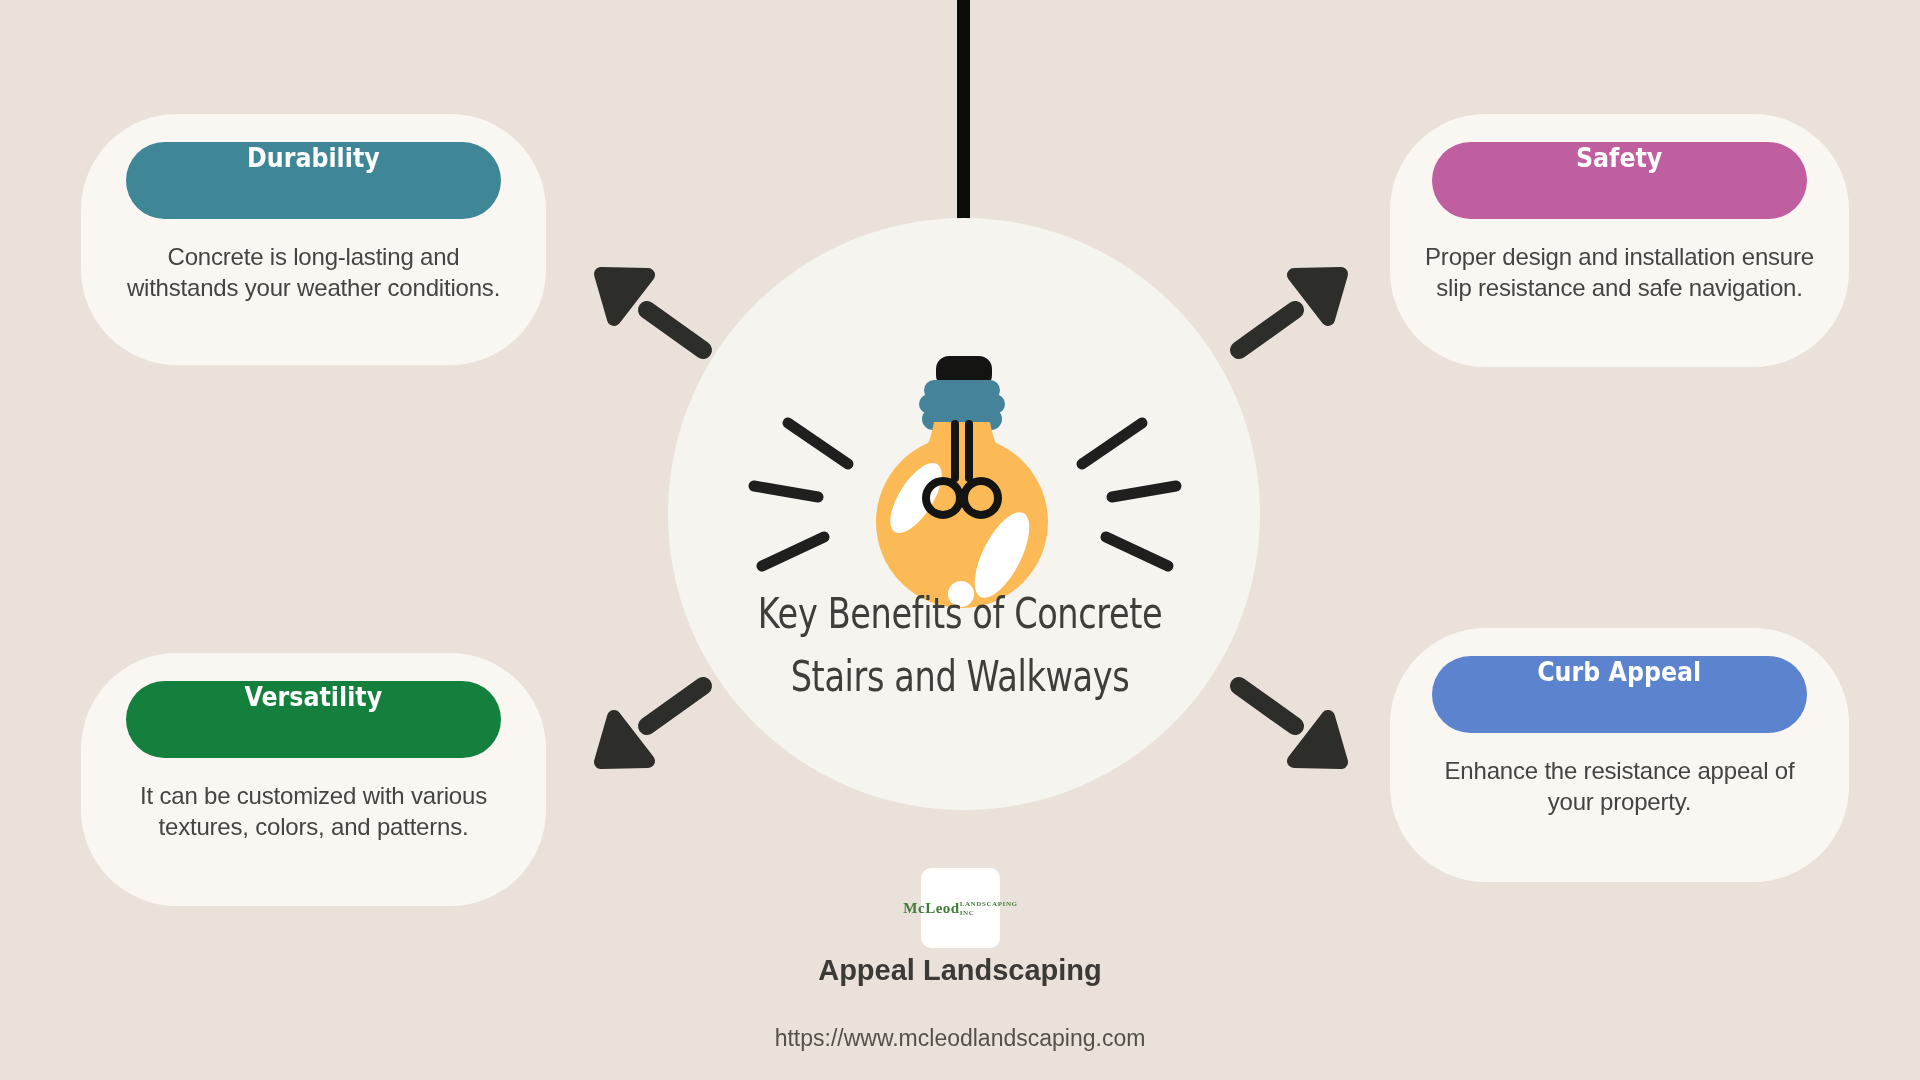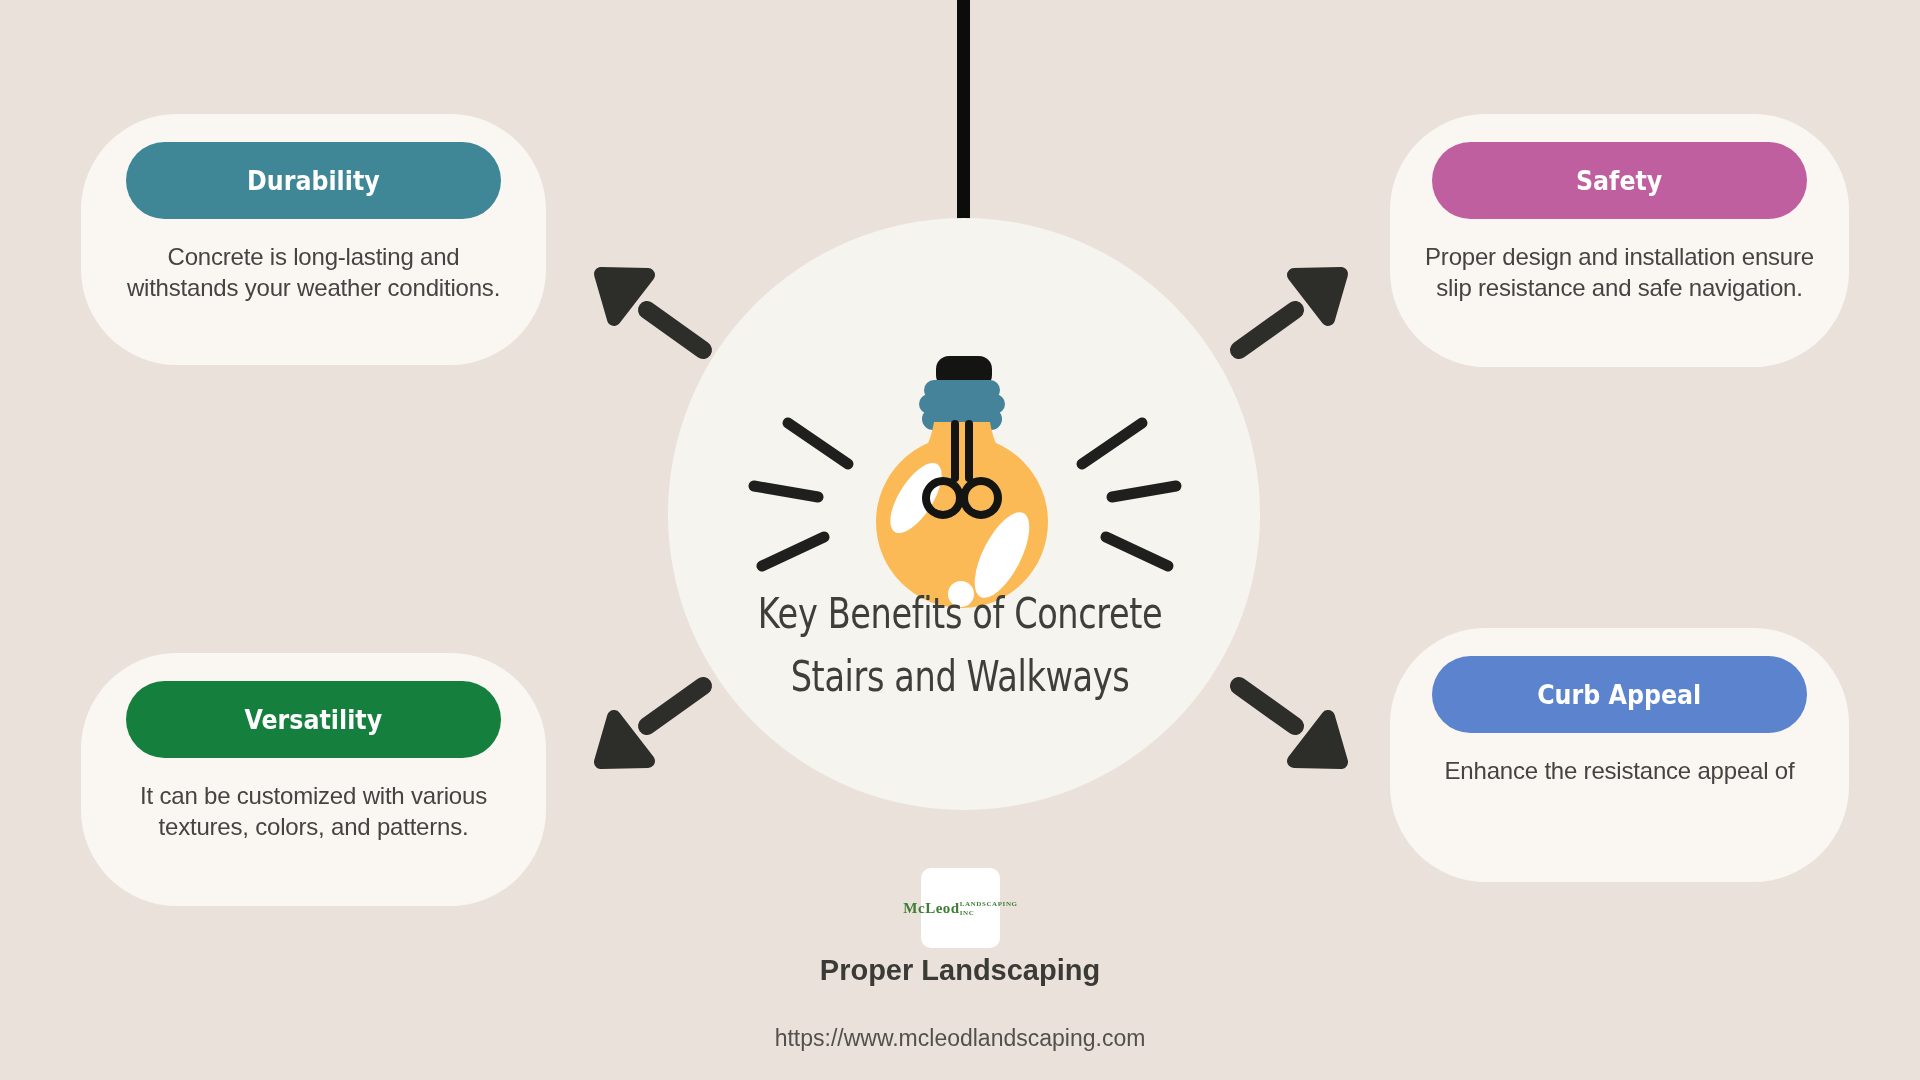--- a/index.html
+++ b/index.html
@@ -31,21 +31,21 @@
     position:absolute; background:#FAF7F3; border-radius:96px;
     display:flex; flex-direction:column; align-items:center;
     box-sizing:border-box; padding-top:28px;
   }
   .card-tl { left:81px;   top:114px; width:465px; height:251px; }
   .card-tr { left:1390px; top:114px; width:459px; height:253px; }
   .card-bl { left:81px;   top:653px; width:465px; height:253px; }
   .card-br { left:1390px; top:628px; width:459px; height:254px; }
   .pill {
     width:375px; height:77px; border-radius:39px;
-    display:flex; align-items:center; justify-content:center;
+    display:flex; align-items:flex-start; justify-content:center;
     color:#FFFFFF; font-family:"DejaVu Sans", sans-serif; font-weight:700;
     font-size:27px; flex:0 0 auto;
   }
   .pill span { display:inline-block; transform:scaleX(0.88); }
   .card-text {
     margin-top:22px; text-align:center; color:#454442;
     font-size:24px; line-height:31px; letter-spacing:-0.2px;
   }
   
   .logo-box {
@@ -174,24 +174,25 @@
       <div>textures, colors, and patterns.</div>
     </div>
   </div>
 
   <div class="card card-br">
     <div class="pill" style="background: rgb(92, 131, 206);">
       <span>Curb Appeal</span>
     </div>
     <div class="card-text">
       <div>Enhance the resistance appeal of</div>
+      <div>your property.</div>
     </div>
   </div>
 
   <div class="logo-box">
     <div class="logo-word">McLeod</div>
     <div class="logo-sub">LANDSCAPING INC</div>
     <div class="logo-tagline"></div>
   </div>
-  <div class="footer-company">Proper Landscaping</div>
+  <div class="footer-company">Appeal Landscaping</div>
   <div class="footer-url">https://www.mcleodlandscaping.com</div>
 
 </div>
 
 </body></html>

